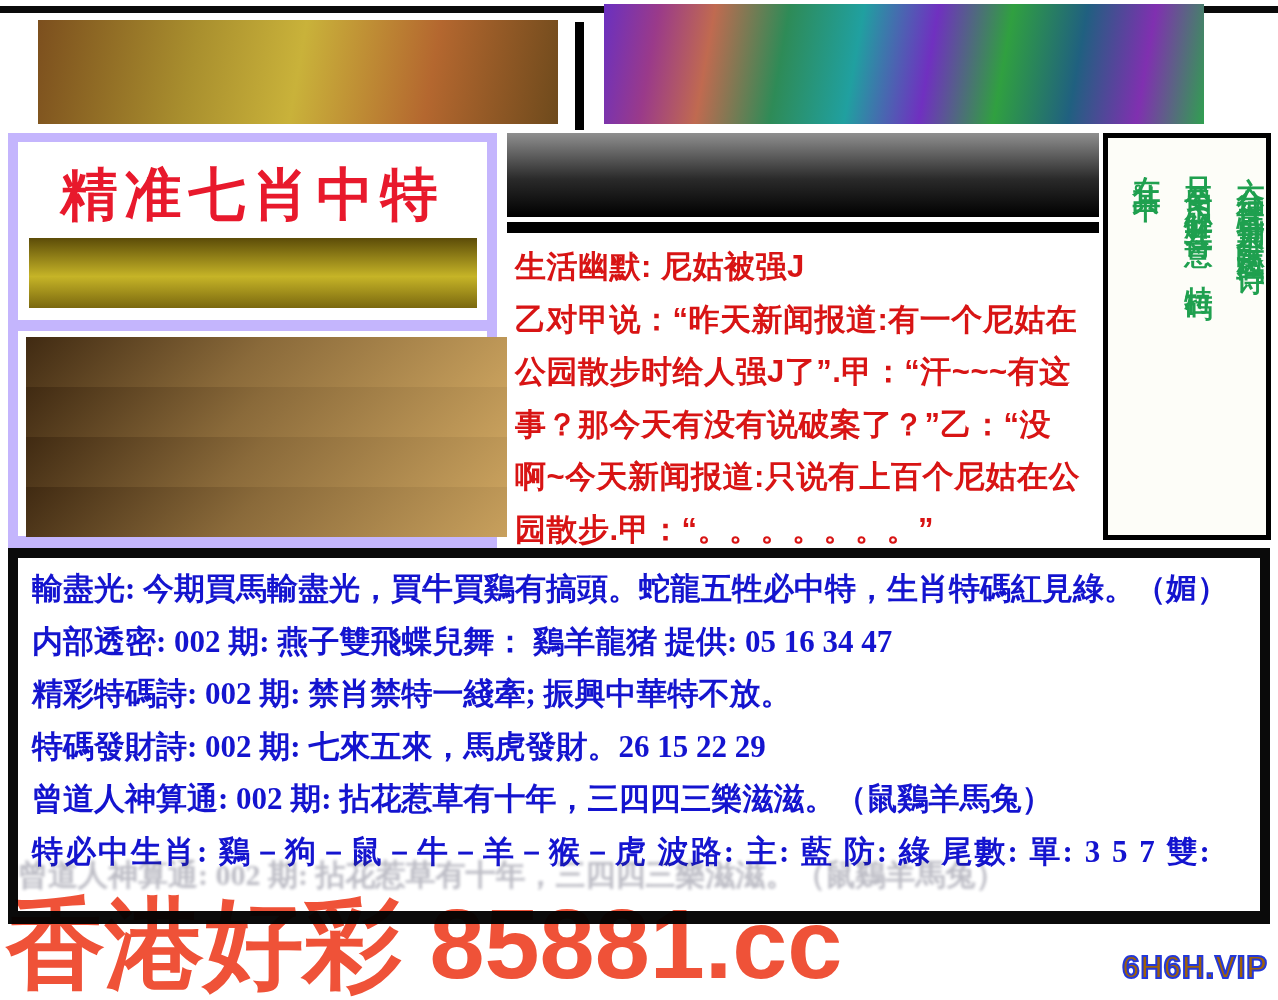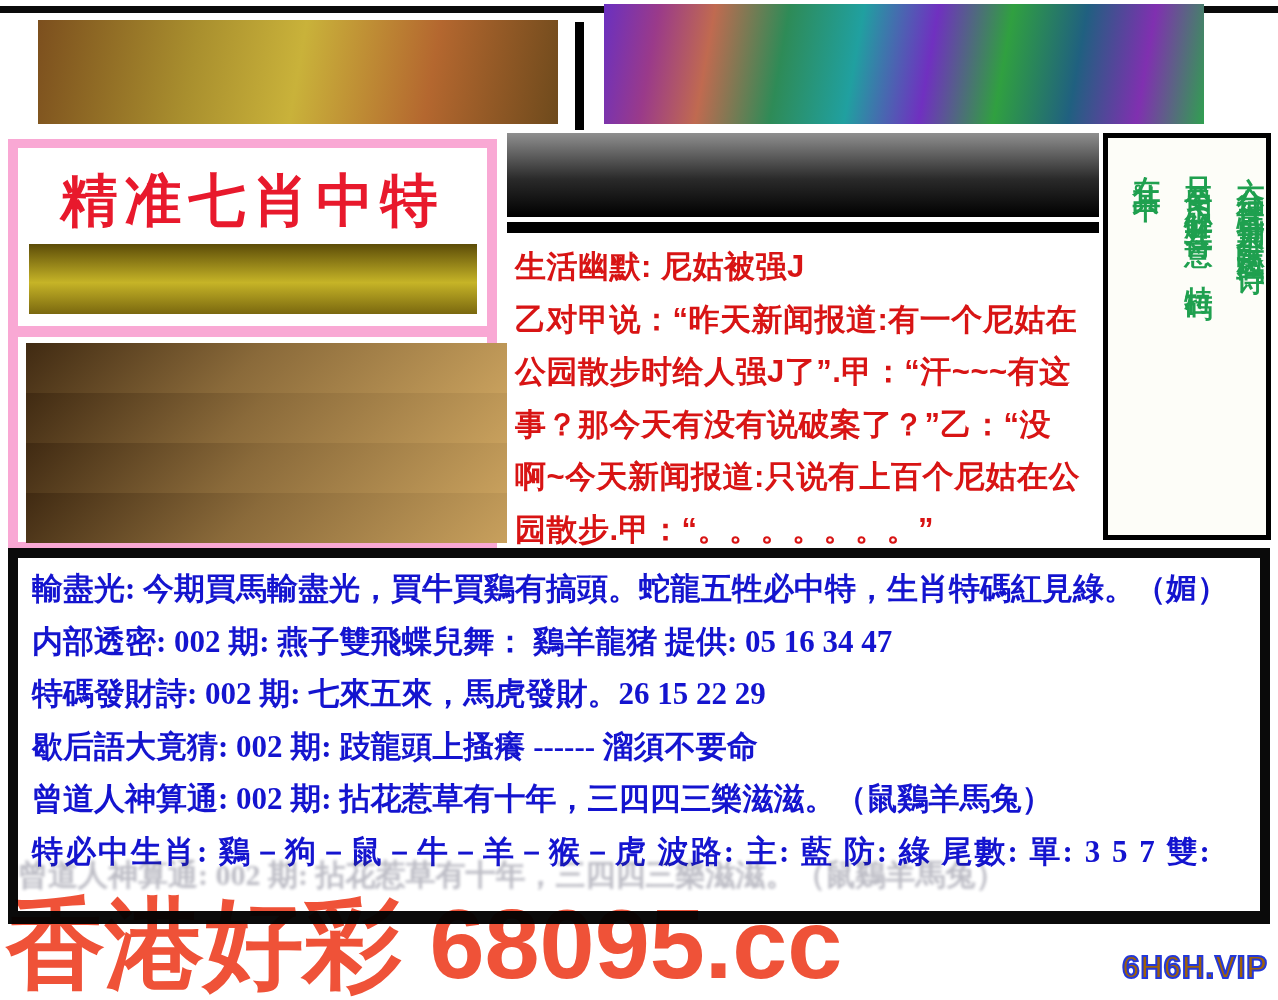--- a/index.html
+++ b/index.html
@@ -21,22 +21,22 @@
   }
   .hdr-divider{position:absolute;left:575px;top:22px;width:9px;height:108px;background:#000;}
   .title{
     position:absolute;left:604px;top:4px;width:600px;
     font-weight:bold;font-size:97px;line-height:120px;letter-spacing:2px;white-space:nowrap;
     background:linear-gradient(100deg,#6a30c0 0%,#9a3a8a 9%,#c06a50 18%,#2e8b57 30%,#20a0a0 42%,#7030c0 54%,#30a040 66%,#206080 78%,#8030b0 89%,#30a050 100%);
   }
 
   
   .left-panel{
-    position:absolute;left:8px;top:139px;width:489px;height:504px;
-    background:#f9a8d4;box-sizing:border-box;padding:9px 10px;
+    position:absolute;left:8px;top:133px;width:489px;height:504px;
+    background:#c4b5fd;box-sizing:border-box;padding:9px 10px;
   }
   .lp-box1{background:#fff;height:178px;margin-bottom:11px;text-align:center;overflow:hidden;}
   .lp-headline{
     margin-top:10px;font-family:"Liberation Serif",serif;font-weight:bold;
     font-size:57px;line-height:86px;letter-spacing:7px;color:#e8192c;white-space:nowrap;
   }
   .lp-zodiac{
     font-weight:bold;font-size:51px;line-height:70px;letter-spacing:13px;white-space:nowrap;
     background:linear-gradient(180deg,#5c4c08,#c6b427 55%,#7a680f);
   }
@@ -139,22 +139,22 @@
   <div class="vert">
     <div>六合神童特别奉献透码诗</div>
     <div>只要用心解开诗意，特码</div>
     <div>在其中。</div>
   </div>
 </div>
 
 <div class="bottom-box">
   <div class="b-line">輸盡光: 今期買馬輸盡光，買牛買鷄有搞頭。蛇龍五牲必中特，生肖特碼紅見綠。（媚）</div>
   <div class="b-line">内部透密: 002 期: 燕子雙飛蝶兒舞：  鷄羊龍猪 提供: 05 16 34 47</div>
+  <div class="b-line">精彩特碼詩: 002 期: 禁肖禁特一綫牽; 振興中華特不放。</div>
   <div class="b-line">特碼發財詩: 002 期: 七來五來，馬虎發財。26 15 22 29</div>
-  <div class="b-line">歇后語大竟猜: 002 期: 跂龍頭上搔癢 ------ 溜須不要命</div>
   <div class="b-line">曾道人神算通: 002 期: 拈花惹草有十年，三四四三樂滋滋。（鼠鷄羊馬兔）</div>
   <div class="b-line spread">特必中生肖: 鷄－狗－鼠－牛－羊－猴－虎 波路: 主: 藍  防: 綠  尾數: 單: 3 5 7 雙:</div>
 </div>
 
 <div class="ghost-line">曾道人神算通: 002 期: 拈花惹草有十年，三四四三樂滋滋。（鼠鷄羊馬兔）</div>
 
-<div class="watermark">香港好彩 68095.cc</div>
+<div class="watermark">香港好彩 85881.cc</div>
 <div class="badge">6H6H.VIP</div>
 
 </body></html>

